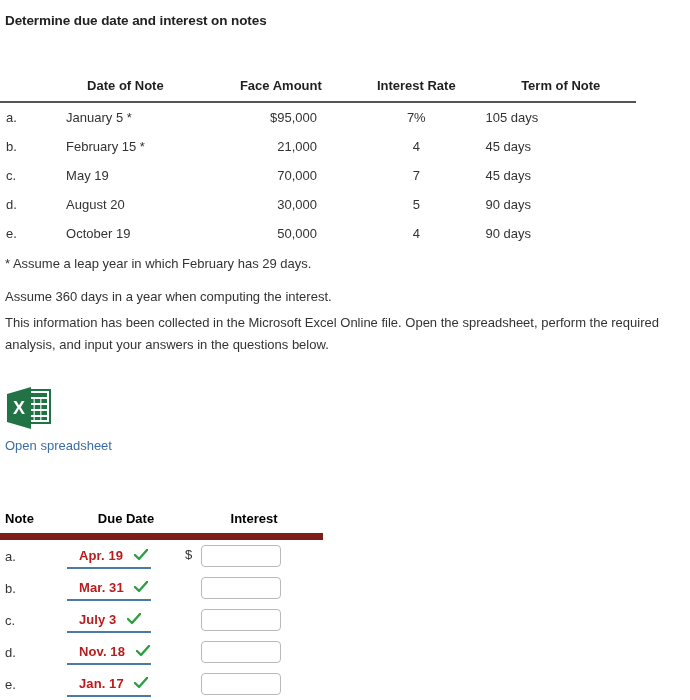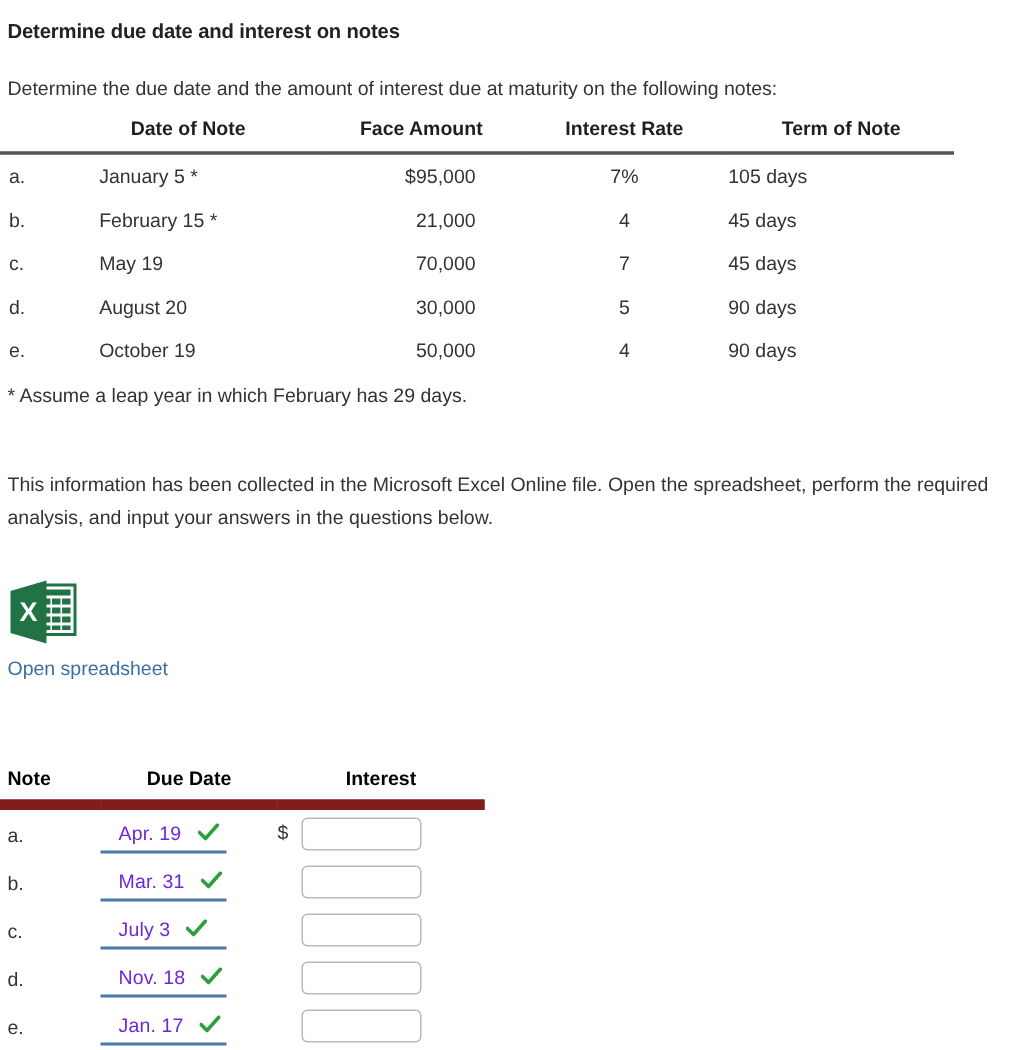--- a/index.html
+++ b/index.html
@@ -170,22 +170,22 @@
     text-align: left;
   }
   .due-wrap {
     display: inline-block;
     position: relative;
     padding-left: 12px;
   }
   .due-text {
     display: inline-block;
     font-size: 13px;
-    font-weight: normal;
-    color: #6d28d9;
+    font-weight: bold;
+    color: #b91c1c;
     letter-spacing: 0.1px;
   }
   .due-underline {
     position: absolute;
     left: 0px;
     bottom: -5px;
     width: 84px;
     height: 2px;
     background: #4a7ba8;
   }
@@ -226,21 +226,20 @@
     box-sizing: content-box;
   }
 </style>
 </head>
 <body>
 
 <div class="page">
 
   <div class="title">Determine due date and interest on notes</div>
 
-  <div class="intro">Determine the due date and the amount of interest due at maturity on the following notes:</div>
 
   <div class="notes-table">
     <table>
       <thead>
         <tr>
           <th class="col-letter"></th>
           <th class="col-date">Date of Note</th>
           <th class="col-face">Face Amount</th>
           <th class="col-rate">Interest Rate</th>
           <th class="col-term">Term of Note</th>
@@ -280,20 +279,21 @@
           <td class="col-date">October 19</td>
           <td class="col-face">50,000</td>
           <td class="col-rate">4</td>
           <td class="col-term">90 days</td>
         </tr>
       </tbody>
     </table>
   </div>
 
   <div class="note-line note-leap">* Assume a leap year in which February has 29 days.</div>
+  <div class="note-line note-360">Assume 360 days in a year when computing the interest.</div>
 
   <div class="para-excel">This information has been collected in the Microsoft Excel Online file. Open the spreadsheet, perform the required analysis, and input your answers in the questions below.</div>
 
   <div class="excel-block">
     <svg class="excel-icon" viewBox="0 0 47 44">
 
       <rect x="20" y="4" width="25" height="33" fill="#ffffff" stroke="#217346" stroke-width="2"></rect>
 
       <g fill="#217346">
         <rect x="23" y="7" width="19" height="4"></rect>

